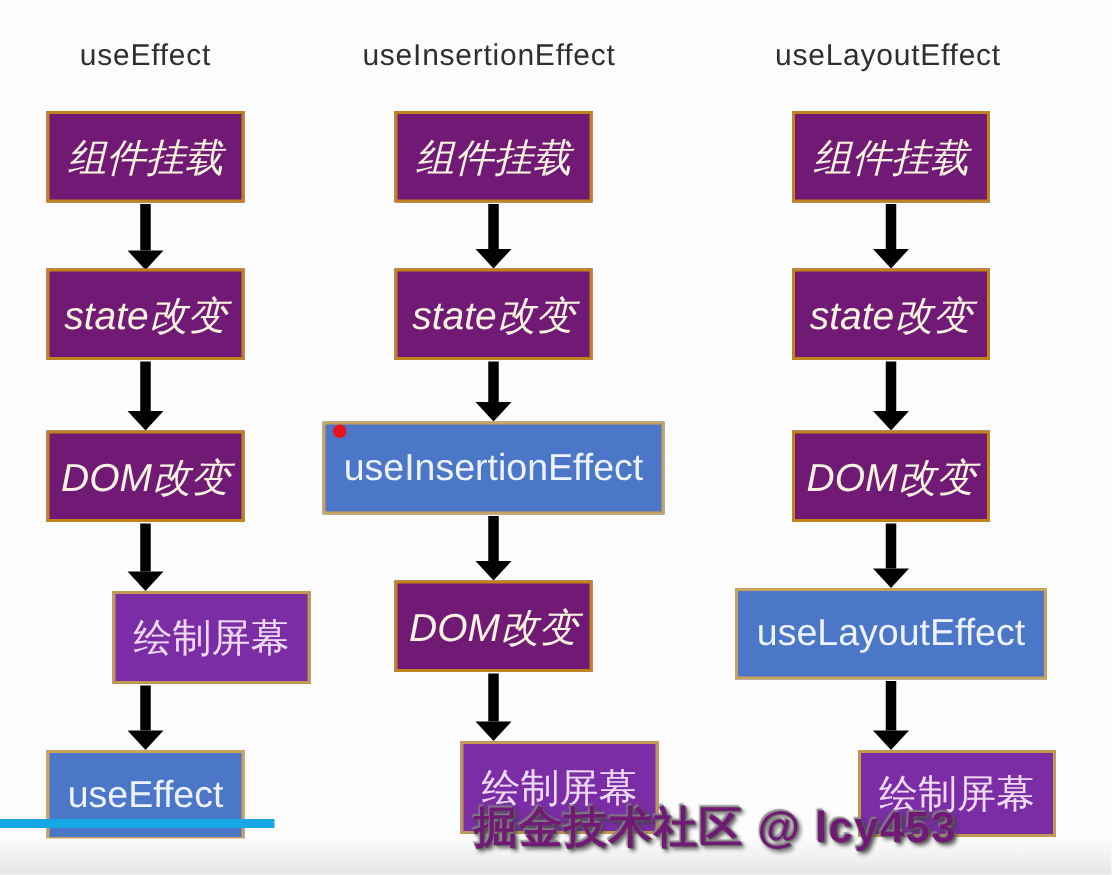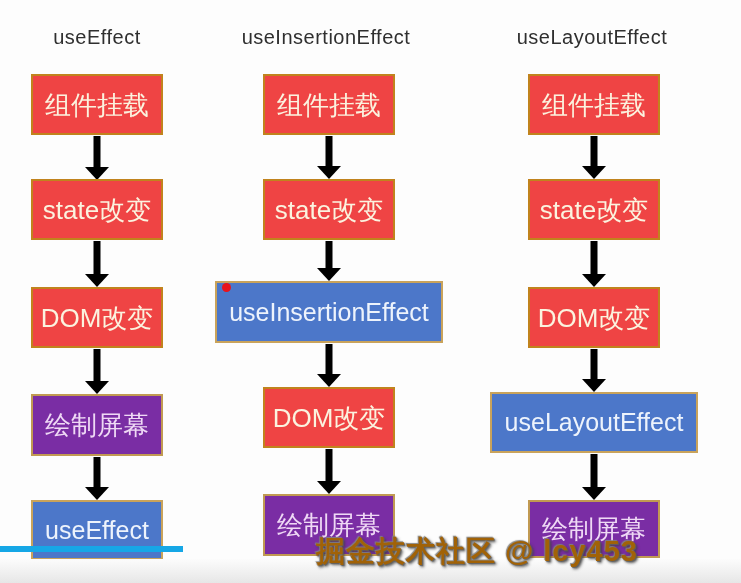--- a/index.html
+++ b/index.html
@@ -16,22 +16,22 @@
   }
   #title-1{left:0;width:194px;}
   #title-2{left:226px;width:200px;}
   #title-3{left:492px;width:200px;}
 
   .box{
     position:absolute;box-sizing:border-box;border:2px solid;
     display:flex;align-items:center;justify-content:center;
     font-size:26px;line-height:1;white-space:nowrap;
   }
-  .orange{background:#ef4444;border-color:#C1831D;color:#FBF3DF;}
-  .purple{background:#7A2DA4;border-color:#C19A52;color:#EFD9F5;}
+  .orange{background:#701a75;border-color:#C1831D;color:#FBF3DF;font-style:italic;}
+  .purple{background:#7A2DA4;border-color:#C19A52;color:#EFD9F5;margin-left:44px;}
   .blue{background:#4C77C9;border-color:#C9A35B;color:#EDF3FC;}
   .blue.en{font-size:25px;}
 
   .arrow{position:absolute;width:24px;}
   .arrow .stem{
     position:absolute;left:50%;transform:translateX(-50%);
     top:0;width:7px;height:calc(100% - 13px);background:#000;
   }
   .arrow .head{
     position:absolute;left:50%;transform:translateX(-50%);bottom:0;
@@ -49,21 +49,21 @@
     position:absolute;left:0;top:559px;width:741px;height:24px;
     background:linear-gradient(180deg,#fcfcfc 0%,#ededed 70%,#e6e6e6 100%);
     z-index:10;
   }
   .progress{
     position:absolute;left:0;top:546px;width:183px;height:6px;
     background:#16A7E6;z-index:20;
   }
   .watermark{
     position:absolute;right:5px;bottom:11px;z-index:30;
-    font-size:29px;font-weight:bold;color:#a16207;letter-spacing:1px;
+    font-size:29px;font-weight:bold;color:#701a75;letter-spacing:1px;
     text-shadow:-1px -1px 1px rgba(130,130,130,.95),
                  1px  1px 1px rgba(95,95,95,.95),
                  2px  2px 3px rgba(60,60,60,.85);
     white-space:nowrap;
   }
 
   
   #c1-b1{left:31px;top:74px;width:132px;height:61px;}
   #c1-b2{left:31px;top:179px;width:132px;height:61px;}
   #c1-b3{left:31px;top:287px;width:132px;height:61px;}

